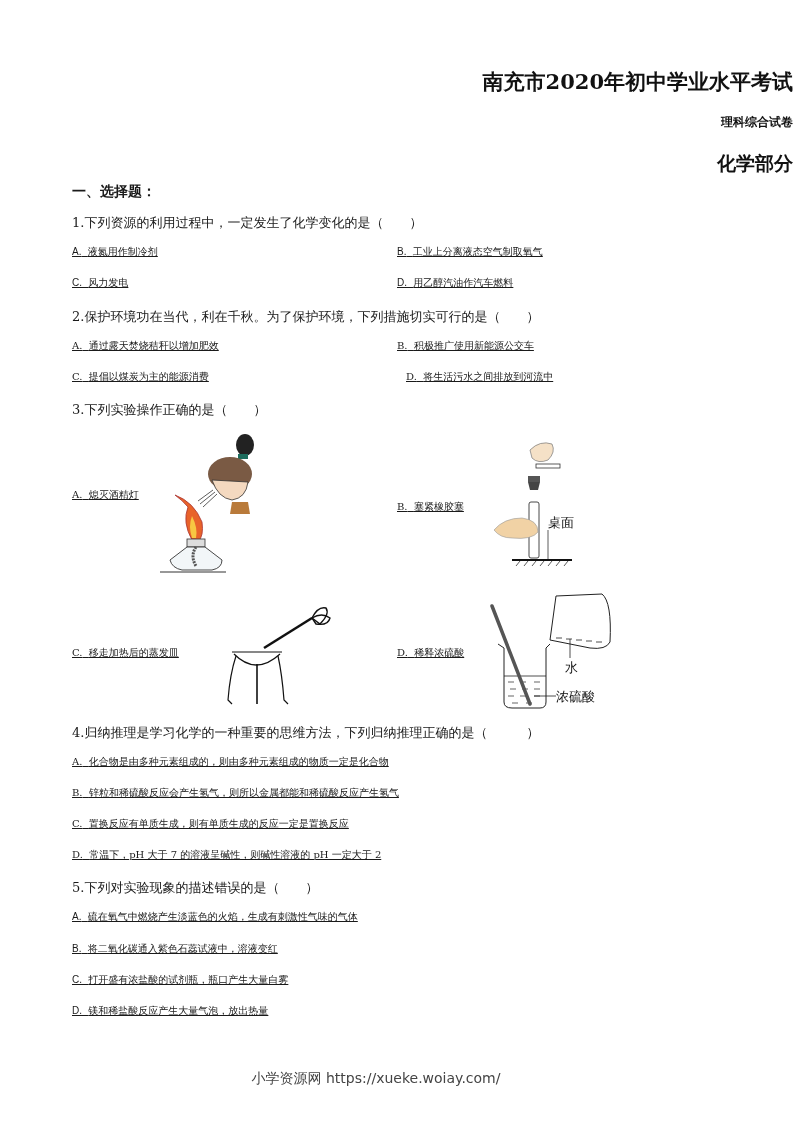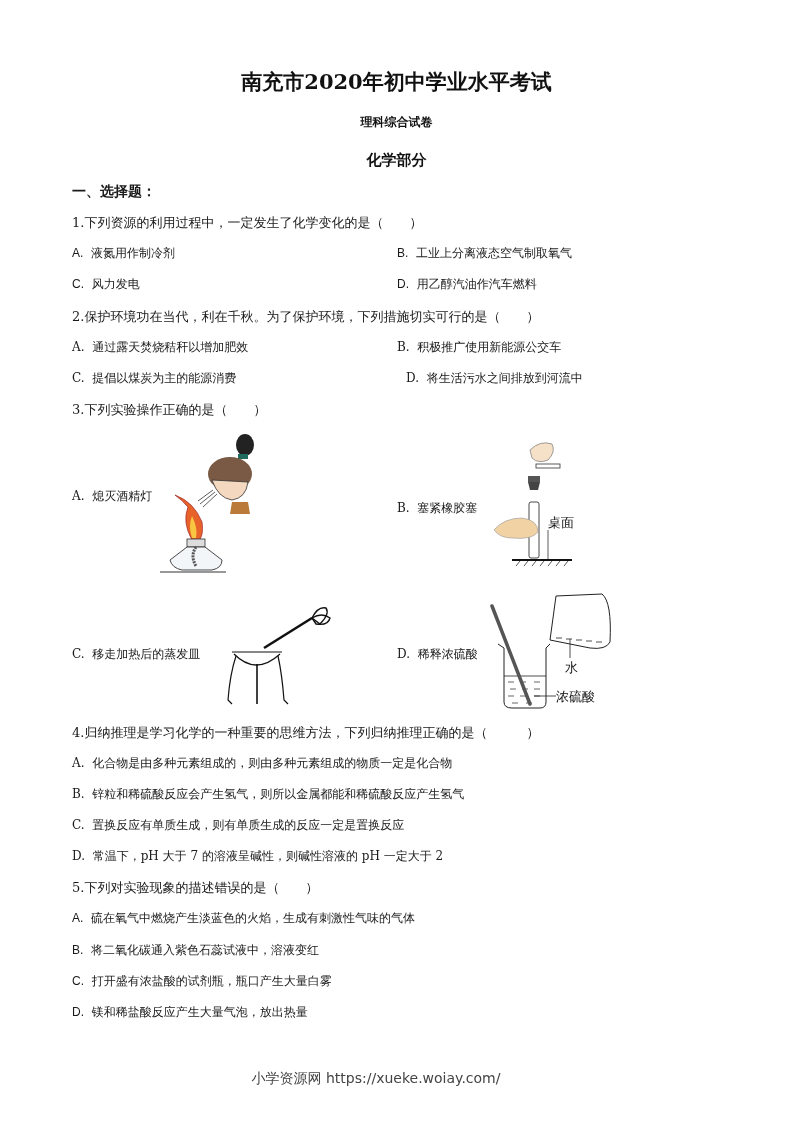--- a/index.html
+++ b/index.html
@@ -1,25 +1,25 @@
 <!DOCTYPE html>
 <html><head>
 <meta charset="utf-8">
 <style>
   html,body{margin:0;padding:0;background:#fff;}
   body{width:793px;height:1122px;position:relative;overflow:hidden;
        font-family:"DejaVu Serif","Liberation Serif",serif;color:#1a1a1a;}
   .abs{position:absolute;text-align:center;}
-  .title{left:0;width:793px;text-align:center;font-weight:bold;color:#111;}
+  .title{left:0;width:793px;text-align:right;font-weight:bold;color:#111;}
   .t1{top:68px;font-size:21px;}
   .t2{top:114px;font-size:12px;}
-  .t3{top:151px;font-size:15px;}
+  .t3{top:151px;font-size:19px;}
   .sec{left:72px;top:183px;font-size:14px;font-weight:bold;font-family:"DejaVu Sans",sans-serif;}
   .q{left:72px;font-size:13px;white-space:nowrap;}
-  .opt{font-size:12px;white-space:nowrap;}
+  .opt{font-size:10px;white-space:nowrap;text-decoration:underline;}
   .lat{font-family:"Liberation Sans",sans-serif;}
   .footer{left:0;width:752px;top:1070px;text-align:center;font-family:"DejaVu Sans",sans-serif;
           font-size:14px;color:#444;}
   svg{position:absolute;overflow:visible;}
 </style>
 </head>
 <body>
 
 <div class="abs title t1">南充市2020年初中学业水平考试</div>
 <div class="abs title t2">理科综合试卷</div>

